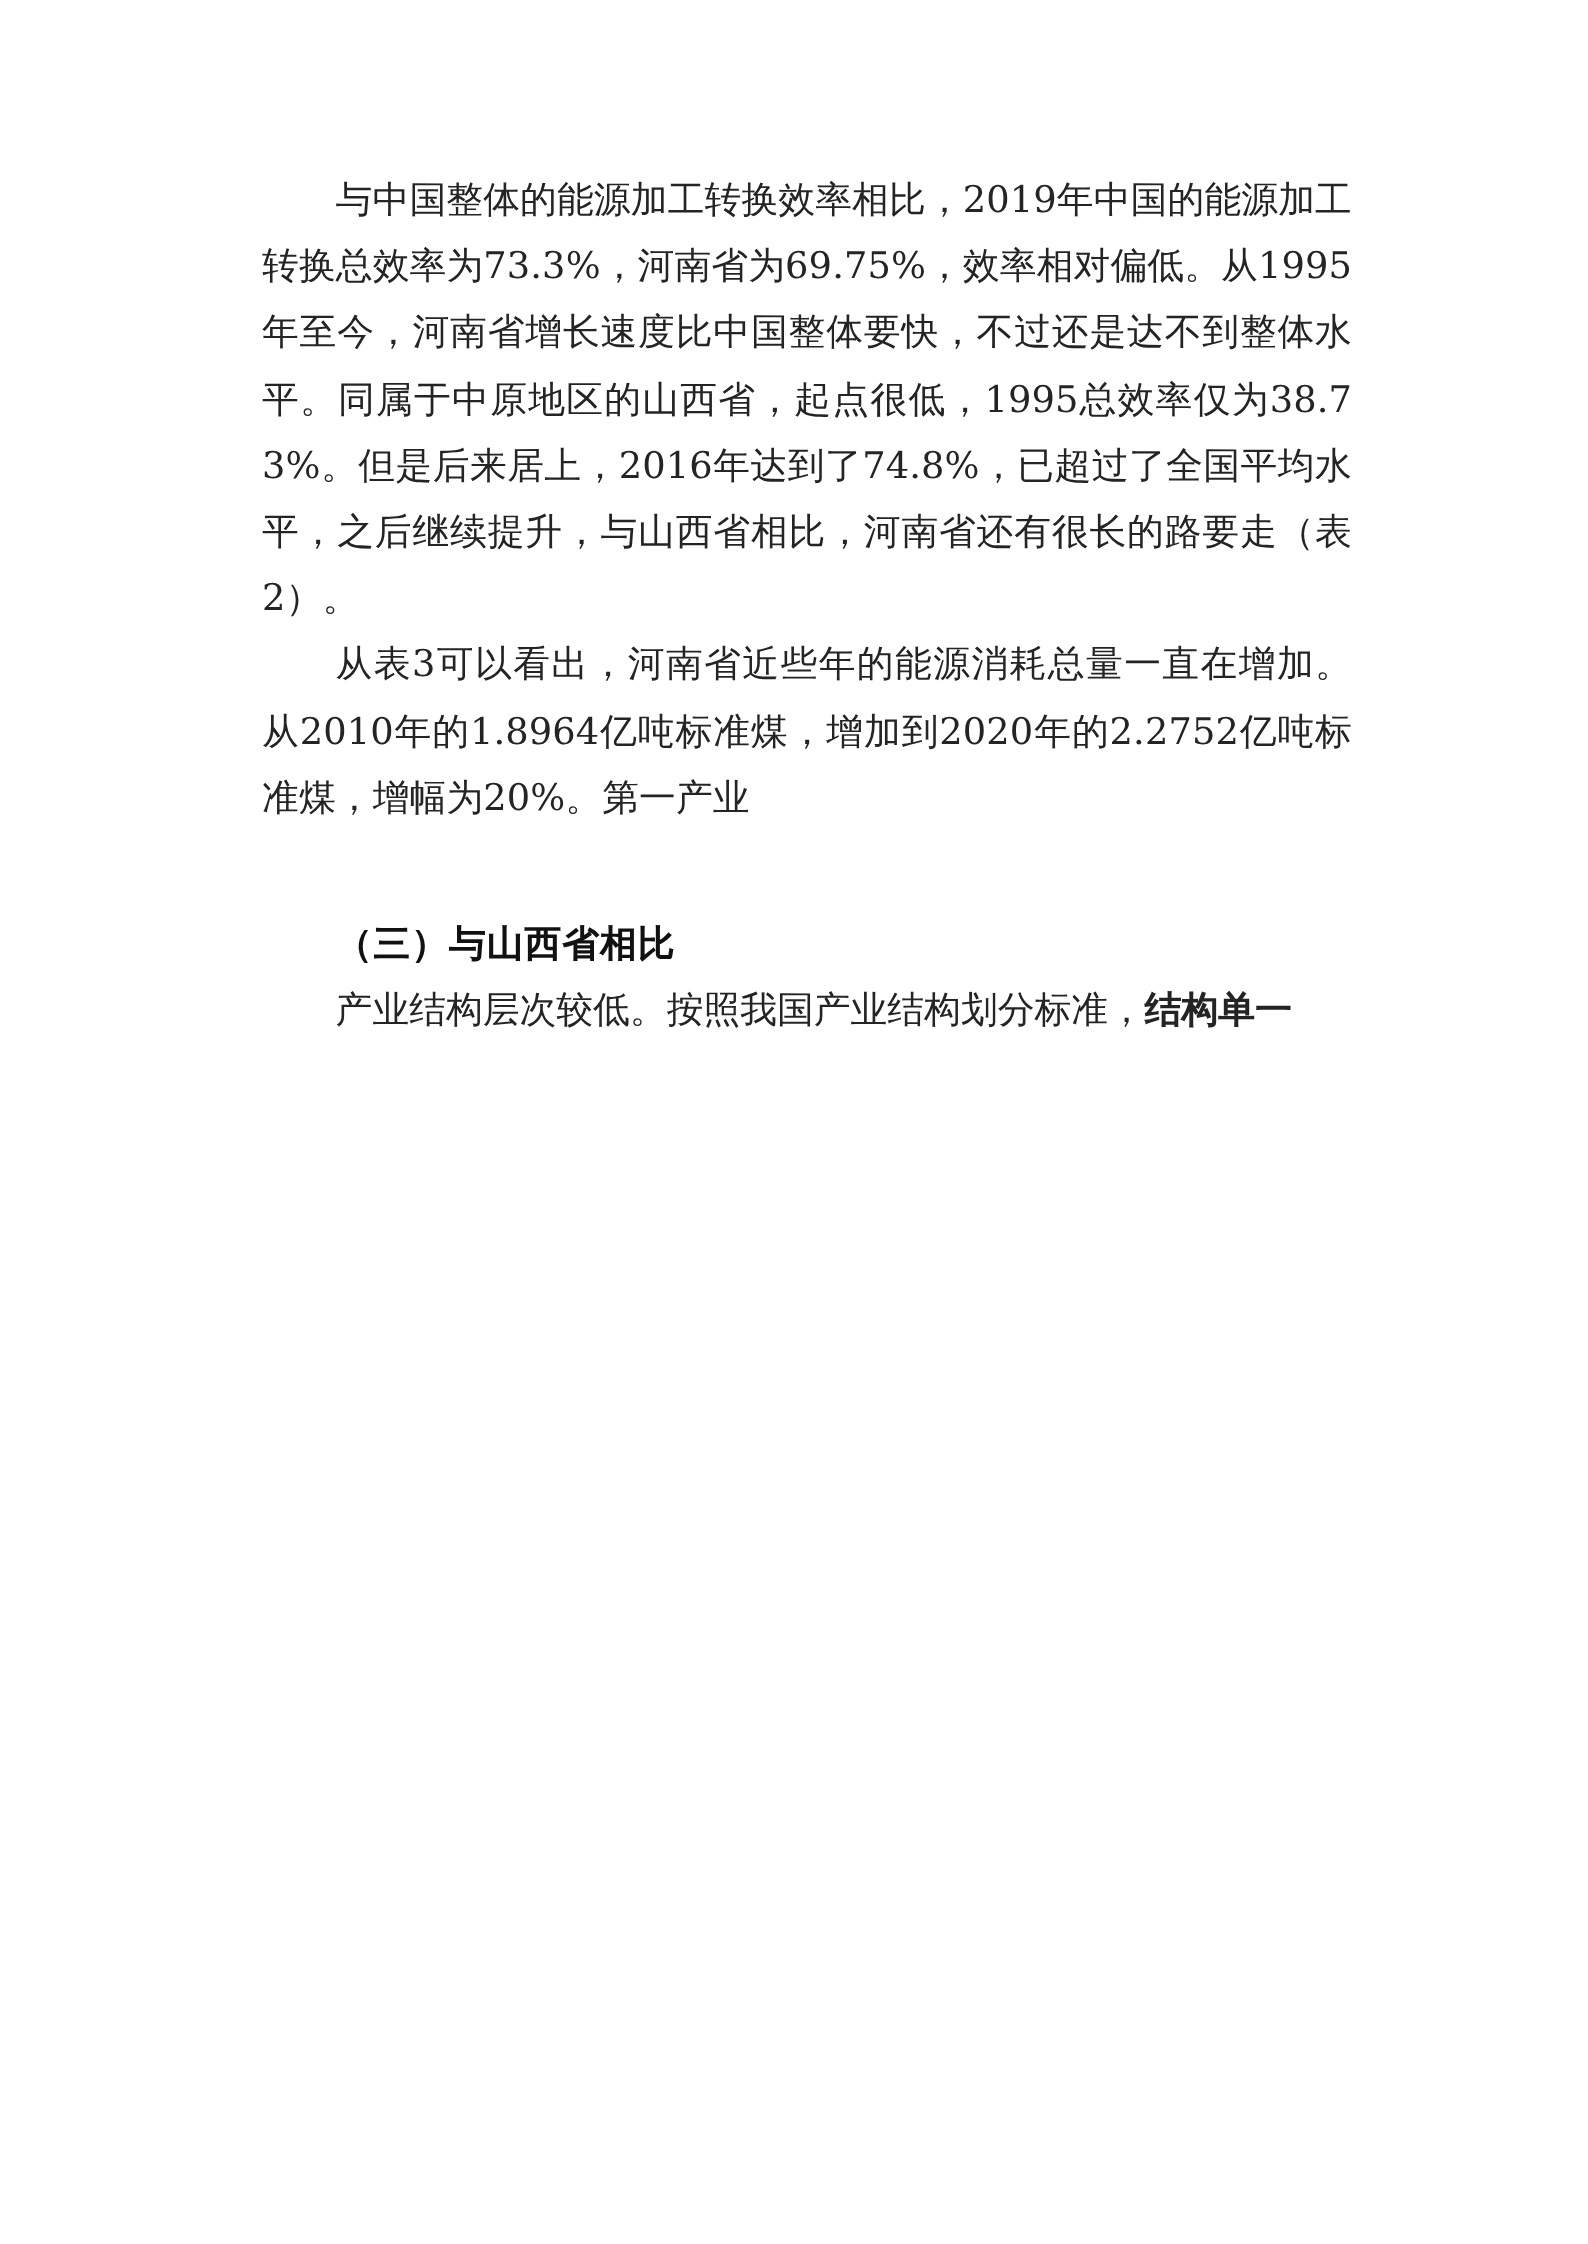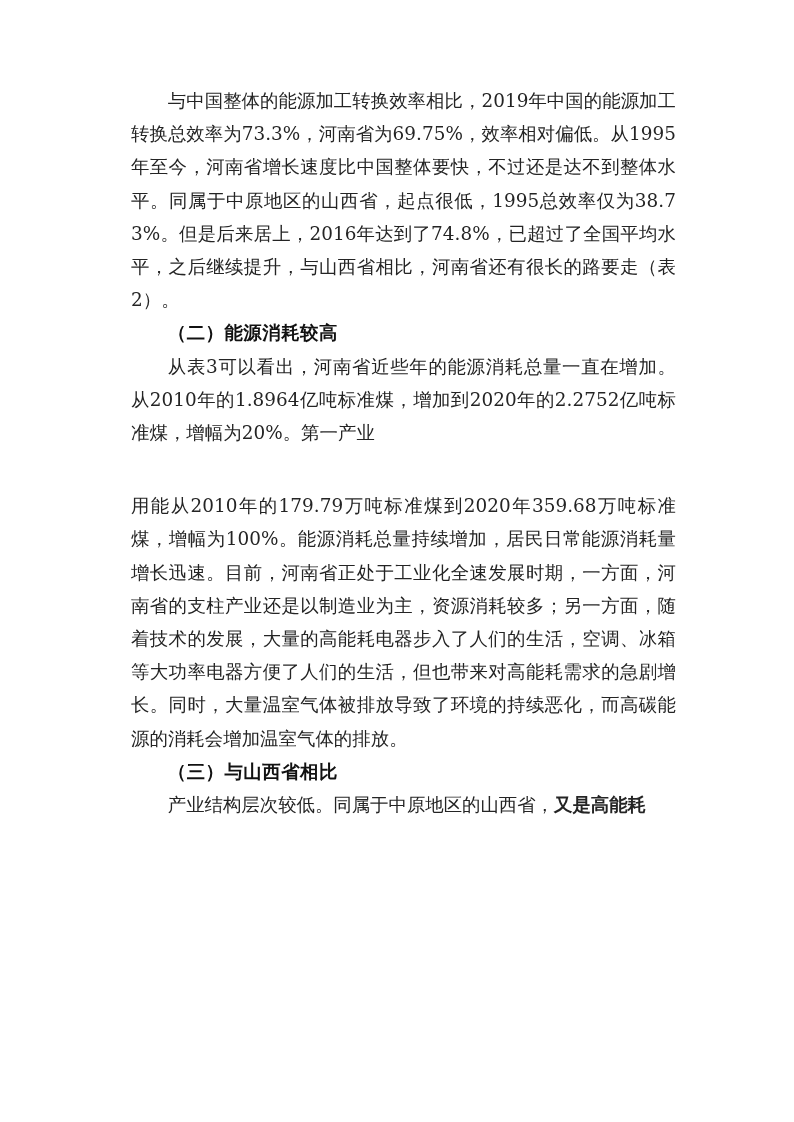--- a/index.html
+++ b/index.html
@@ -68,27 +68,25 @@
   }
 </style>
 </head>
 <body>
 
 <div class="page">
   <div class="content">
 
     <p class="para">与中国整体的能源加工转换效率相比，2019年中国的能源加工转换总效率为73.3%，河南省为69.75%，效率相对偏低。从1995年至今，河南省增长速度比中国整体要快，不过还是达不到整体水平。同属于中原地区的山西省，起点很低，1995总效率仅为38.73%。但是后来居上，2016年达到了74.8%，已超过了全国平均水平，之后继续提升，与山西省相比，河南省还有很长的路要走（表2）。</p>
 
-    <h3 class="heading">（二）能源消耗较高</h3>
 
     <p class="para">从表3可以看出，河南省近些年的能源消耗总量一直在增加。从2010年的1.8964亿吨标准煤，增加到2020年的2.2752亿吨标准煤，增幅为20%。第一产业</p>
 
     <div class="gap-break"></div>
 
-    <p class="para noindent">用能从2010年的179.79万吨标准煤到2020年359.68万吨标准煤，增幅为100%。能源消耗总量持续增加，居民日常能源消耗量增长迅速。目前，河南省正处于工业化全速发展时期，一方面，河南省的支柱产业还是以制造业为主，资源消耗较多；另一方面，随着技术的发展，大量的高能耗电器步入了人们的生活，空调、冰箱等大功率电器方便了人们的生活，但也带来对高能耗需求的急剧增长。同时，大量温室气体被排放导致了环境的持续恶化，而高碳能源的消耗会增加温室气体的排放。</p>
 
 
     <h3 class="heading">（三）与山西省相比</h3>
 
-    <p class="lastline"><span>产业结构层次较低。同属于中原地区的山西省，</span><span class="bold-run">又是高能耗</span></p>
+    <p class="lastline"><span>产业结构层次较低。按照我国产业结构划分标准，</span><span class="bold-run">结构单一</span></p>
 
   </div>
 </div>
 
 </body></html>

